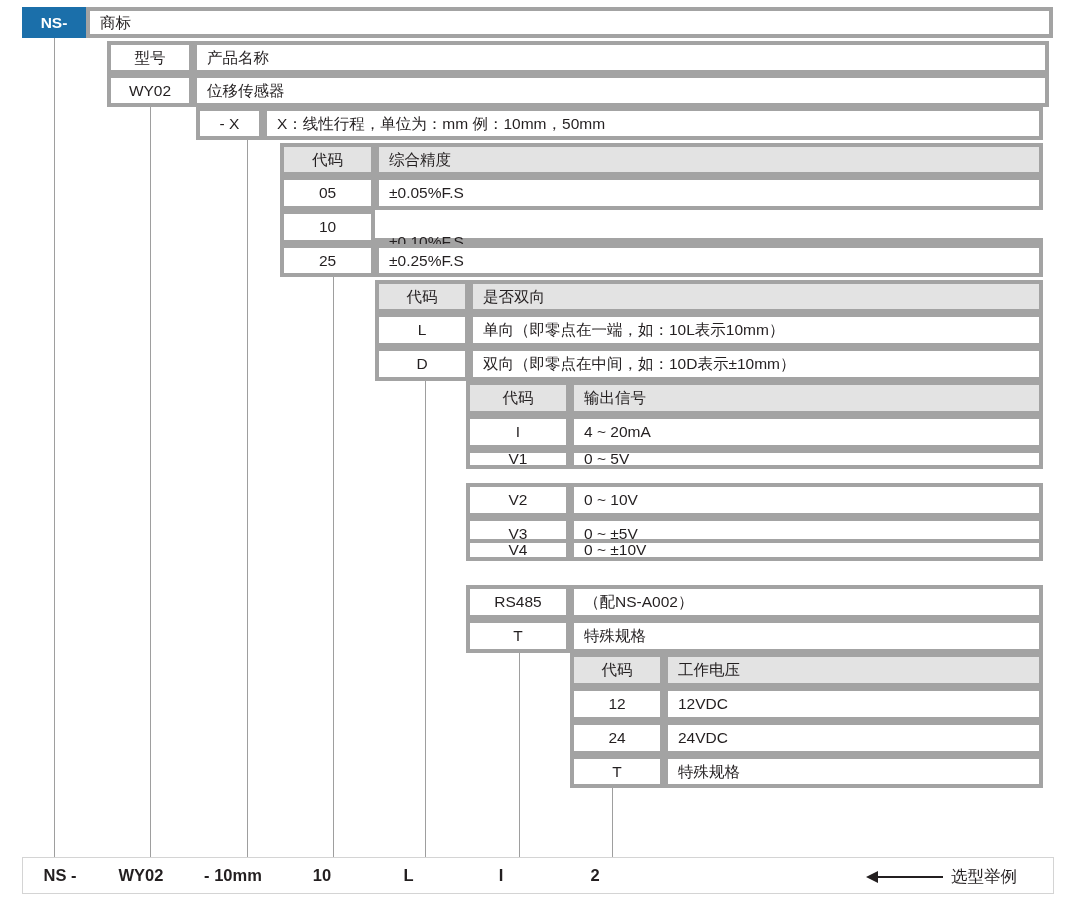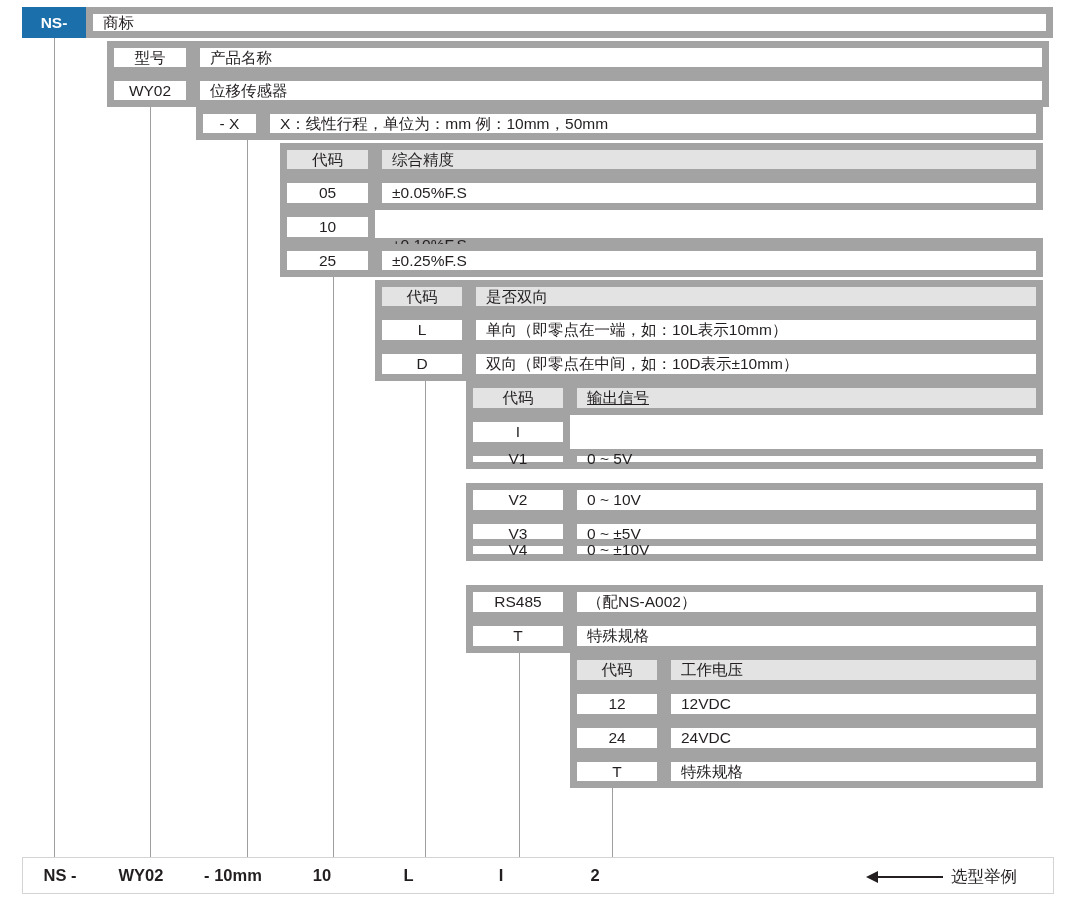--- a/index.html
+++ b/index.html
@@ -18,21 +18,21 @@
     overflow: hidden;
   }
   .row {
     position: absolute;
     display: flex;
     align-items: stretch;
     box-sizing: border-box;
   }
   .cell {
     box-sizing: border-box;
-    border: 7px solid #a3a3a3;
+    border: 4px solid #a3a3a3;
     display: flex;
     align-items: center;
     font-size: 15.5px;
     line-height: 1.25;
     background: #ffffff;
     white-space: nowrap;
   }
   .cell.code {
     justify-content: center;
     text-align: left;
@@ -155,24 +155,25 @@
     <div class="cell code" style="width:94px;">L</div>
     <div class="cell text" style="width:574px;">单向（即零点在一端，如：10L表示10mm）</div>
   </div>
   <div class="row" style="left:375px; top:347px; height:34px;">
     <div class="cell code" style="width:94px;">D</div>
     <div class="cell text" style="width:574px;">双向（即零点在中间，如：10D表示±10mm）</div>
   </div>
 
   <div class="row" style="left:466px; top:381px; height:34px;">
     <div class="cell code hdr" style="width:104px;">代码</div>
-    <div class="cell text hdr" style="width:473px;text-decoration:underline;">输出信号</div>
+    <div class="cell text hdr" style="width:473px;">输出信号</div>
   </div>
   <div class="row" style="left:466px; top:415px; height:34px;">
     <div class="cell code" style="width:104px;">I</div>
+    <div class="cell text" style="width:473px;">4 ~ 20mA</div>
   </div>
   <div class="row" style="left:466px; top:449px; height:20px;">
     <div class="cell code" style="width:104px;">V1</div>
     <div class="cell text" style="width:473px;">0 ~ 5V</div>
   </div>
   <div class="row" style="left:466px; top:483px; height:34px;">
     <div class="cell code" style="width:104px;">V2</div>
     <div class="cell text" style="width:473px;">0 ~ 10V</div>
   </div>
   <div class="row" style="left:466px; top:517px; height:34px;">

